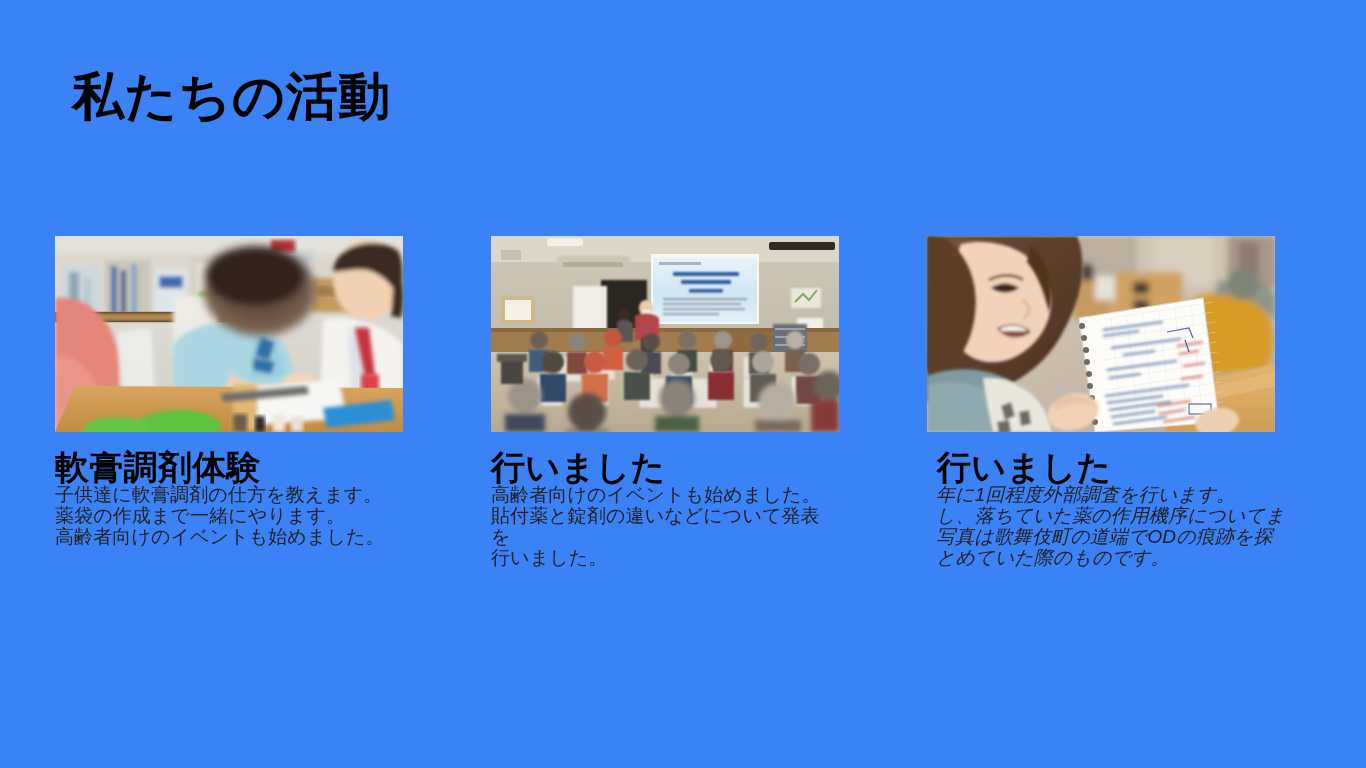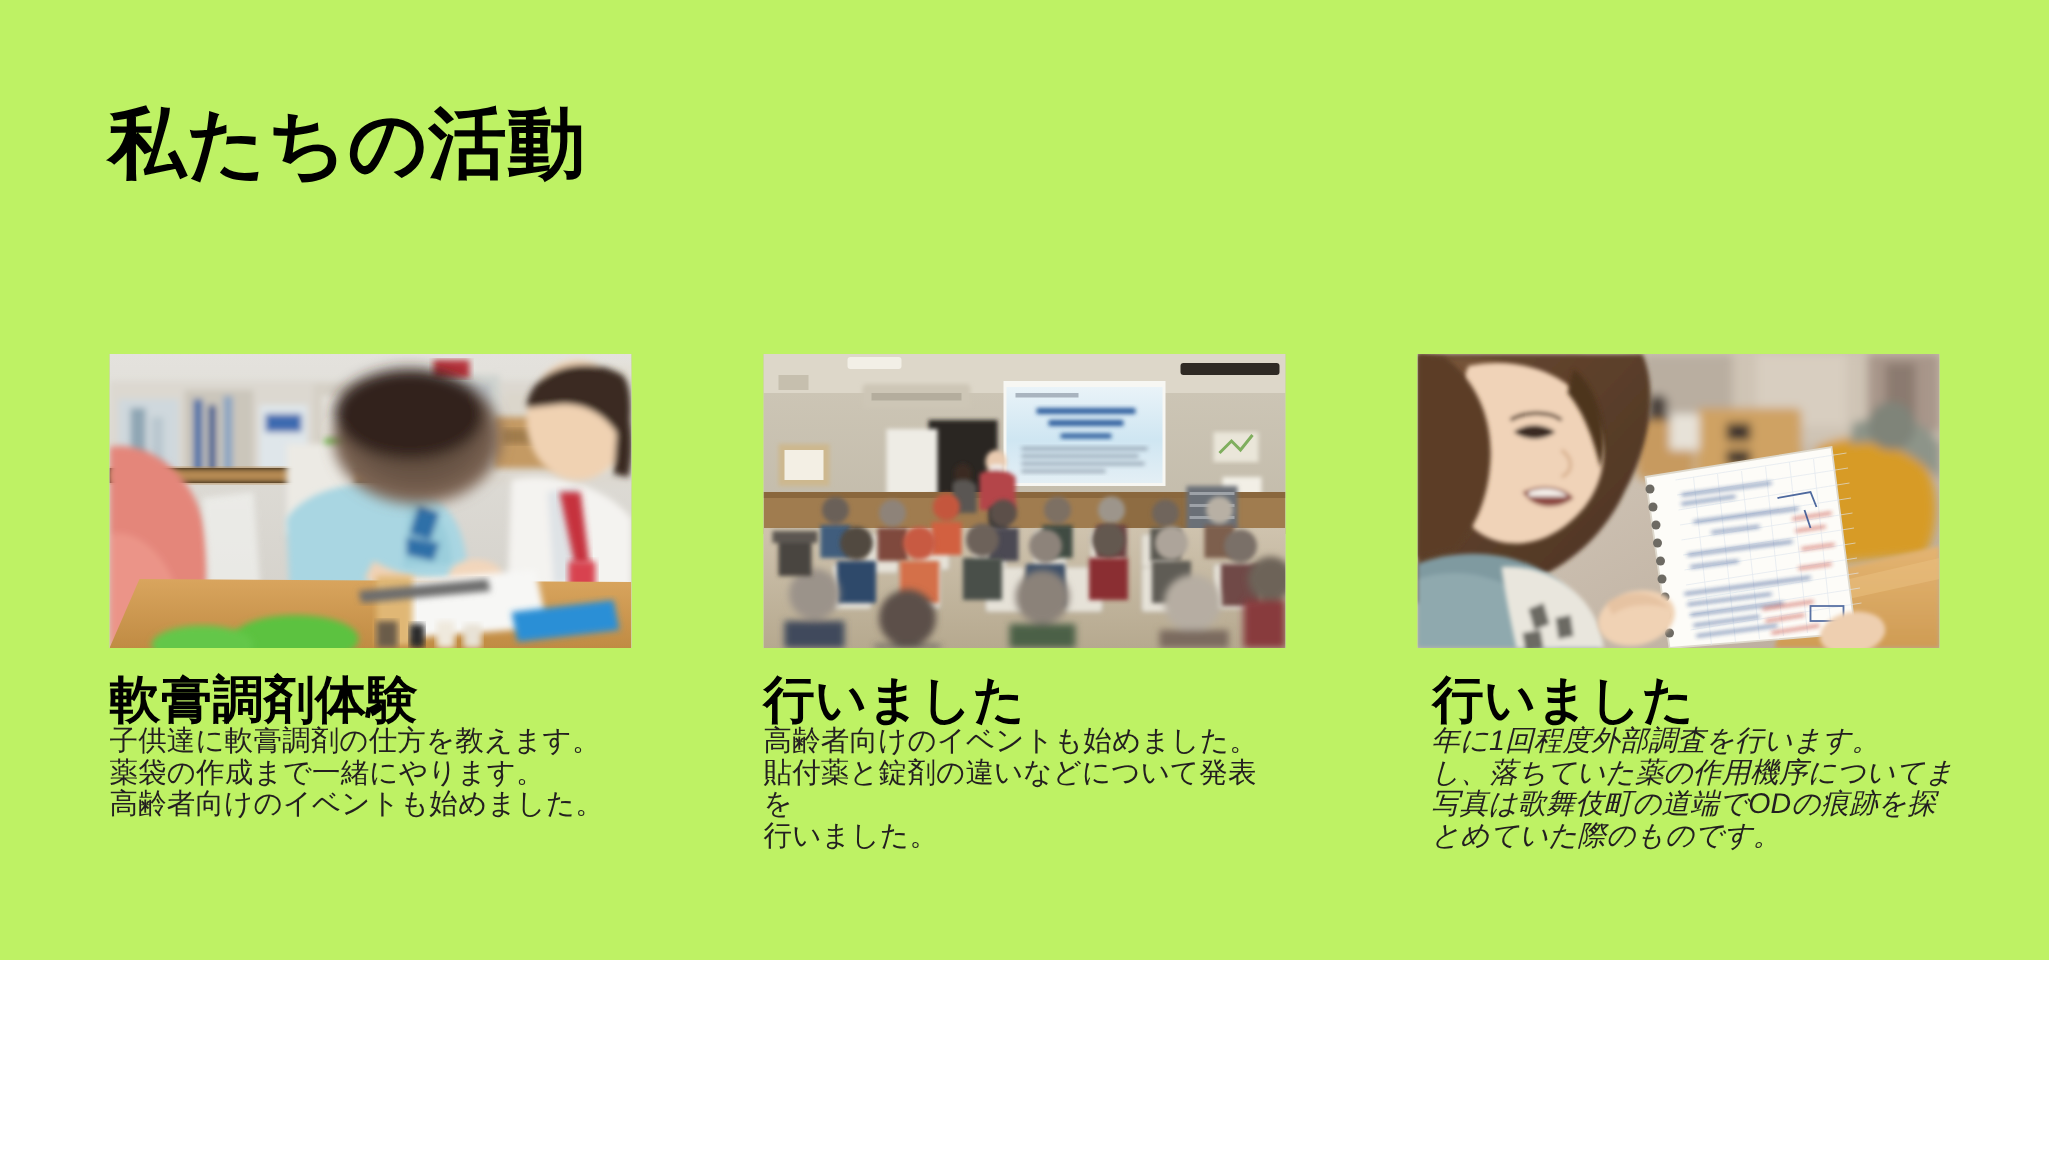--- a/index.html
+++ b/index.html
@@ -14,41 +14,41 @@
   body {
     background: #ffffff;
     font-family: "Liberation Sans", "DejaVu Sans", sans-serif;
     color: #000000;
     -webkit-font-smoothing: antialiased;
   }
 
   .slide {
     position: relative;
     width: 1366px;
-    height: 640px;
-    background: #bef264;
+    height: 768px;
+    background: #3b82f6;
   }
 
   
   .slide-title {
     position: absolute;
     left: 72px;
     top: 68px;
     font-size: 52px;
     font-weight: 700;
     letter-spacing: 0.5px;
     line-height: 1.1;
     color: #000000;
     white-space: nowrap;
   }
 
   
   .cards {
     position: absolute;
-    left: 73px;
+    left: 55px;
     top: 236px;
     width: 1220px;
     display: flex;
     flex-direction: row;
     align-items: flex-start;
     gap: 88px;
   }
 
   .card {
     width: 348px;

